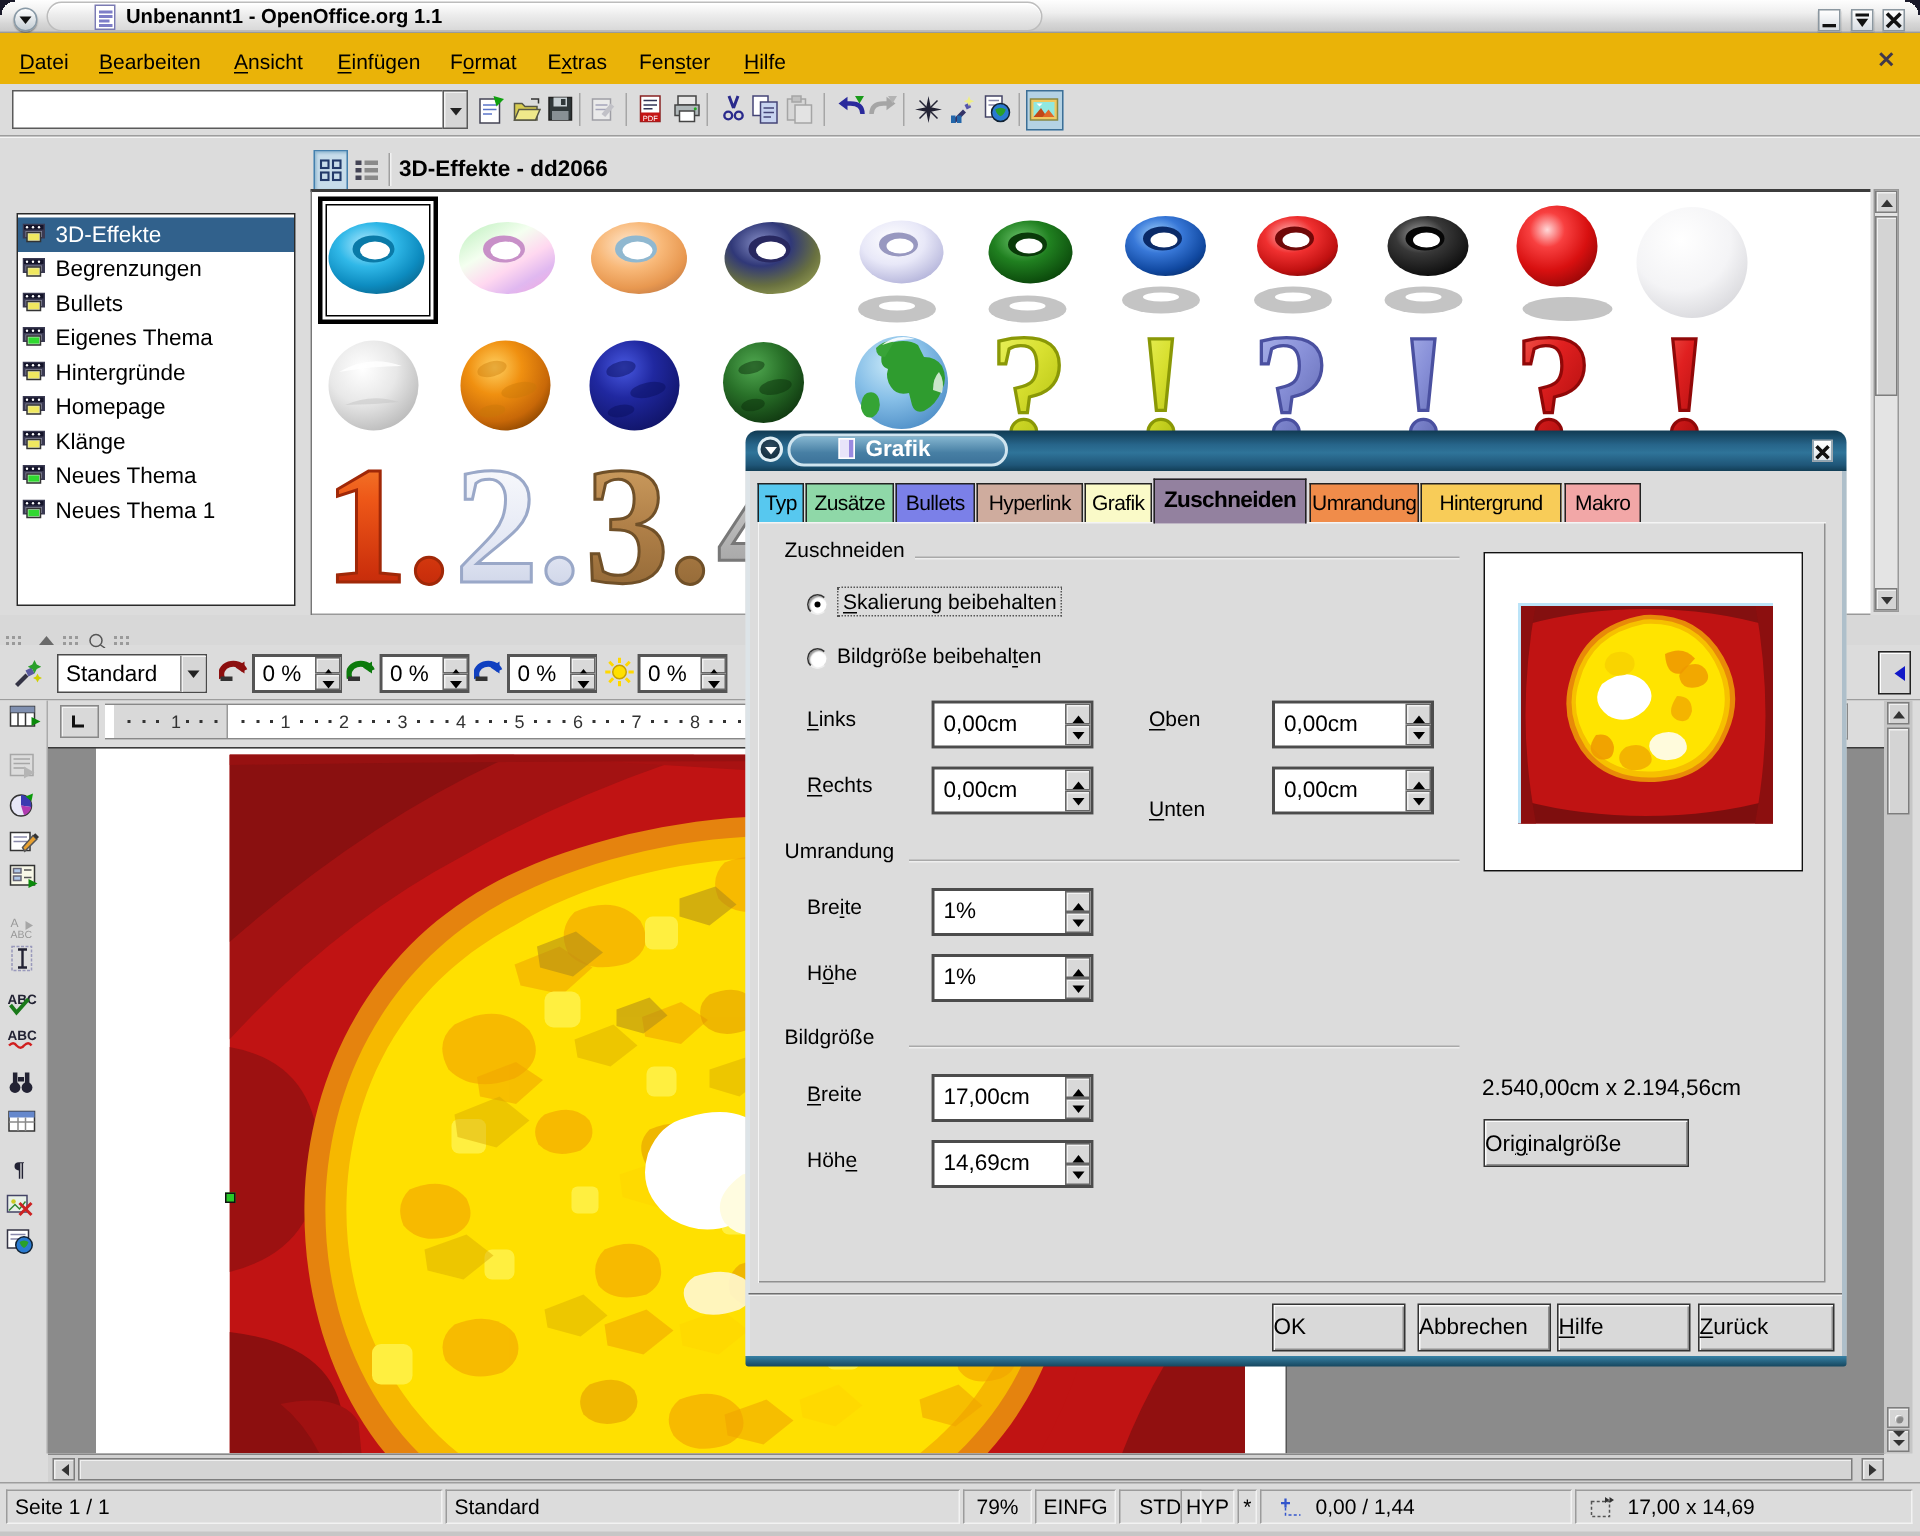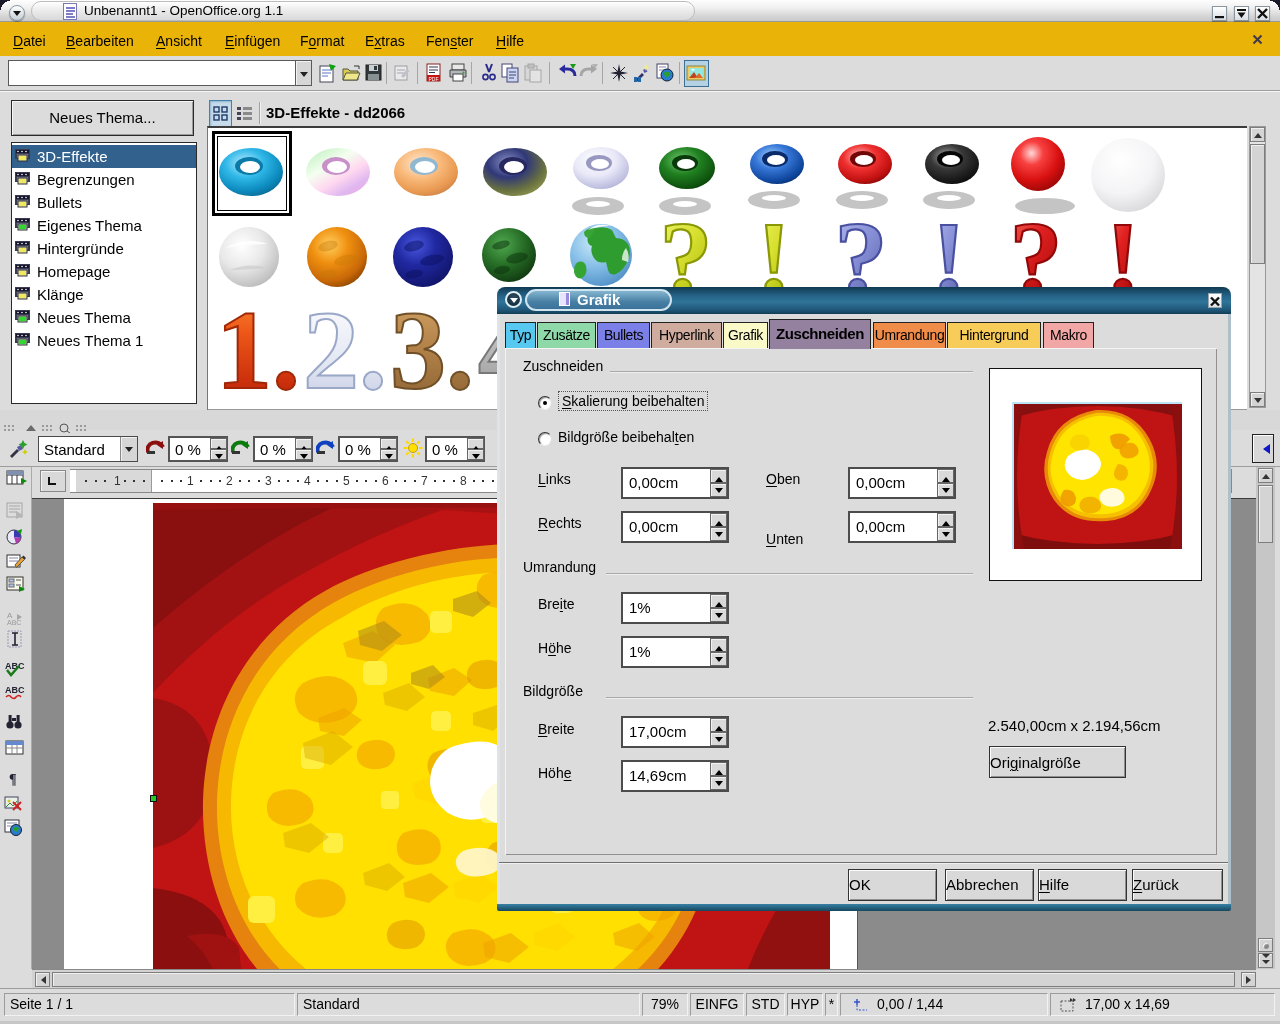--- a/index.html
+++ b/index.html
@@ -6,21 +6,21 @@
 .abs{position:absolute}
 
 #titlebar{left:0;top:0;width:1280px;height:22px;background:linear-gradient(#fefefe,#efefef 40%,#d6d6d6 75%,#c9c9c9);border-bottom:1px solid #9a9a9a}
 #tl-corner{left:0;top:0;width:10px;height:10px;background:radial-gradient(circle at 10px 10px,transparent 9px,#1a1a2a 9px)}
 #tr-corner{right:0;top:0;width:10px;height:10px;background:radial-gradient(circle at 0 10px,transparent 9px,#1a1a2a 9px)}
 #menubtn{left:9px;top:5px;width:16px;height:16px;border-radius:50%;background:linear-gradient(#ffffff,#c4cdd4);border:1px solid #8899a6;box-shadow:0 1px 1px rgba(0,0,0,.35)}
 #menubtn:after{content:"";position:absolute;left:3px;top:5px;border:4px solid transparent;border-top:5px solid #111}
 #titletab{left:31px;top:1px;width:664px;height:20px;border-radius:10px;background:linear-gradient(#ffffff,#ececec 45%,#d9d9d9);border:1px solid #bcbcbc;box-shadow:inset 0 1px 0 #fff}
 #titleicon{left:63px;top:3px;width:14px;height:17px;background:#fff;border:1px solid #7a7ab2}
 #titleicon i{position:absolute;left:2px;height:2px;background:#7d7dc8}
-#titletext{left:84px;top:3px;font-size:13.5px;font-weight:normal;letter-spacing:0px}
+#titletext{left:84px;top:3px;font-size:13.5px;font-weight:bold;letter-spacing:0px}
 .winbtn{top:6px;width:15px;height:15px;background:linear-gradient(#ffffff,#d8dde2);border:1px solid #8b97a0;box-shadow:0 1px 1px rgba(0,0,0,.3);text-align:center;font-size:11px;font-weight:bold;line-height:13px}
 
 #menubar{left:0;top:22px;width:1280px;height:49px;background:#eab308;border-bottom:7px solid #737373;box-shadow:0 1px 0 #f5f5f5}
 .menuitem{position:absolute;top:11px;font-size:14px}
 #docclose{left:1252px;top:10px;font-size:14px;font-weight:bold;color:#3a3340}
 
 #toolbar{left:0;top:56px;width:1280px;height:35px;background:#dcdcdc;border-bottom:1px solid #9d9d9d;box-shadow:0 1px 0 #f5f5f5}
 #urlbox{left:8px;top:4px;width:288px;height:26px;background:#fff;border:1px solid #5a5a5a;border-right:none}
 #urldrop{left:295px;top:4px;width:17px;height:26px;background:#d6d6d6;border:1px solid #5a5a5a;box-shadow:inset 1px 1px 0 #f2f2f2}
 #urldrop:after{content:"";position:absolute;left:4px;top:11px;border:4px solid transparent;border-top:5px solid #222}
@@ -231,21 +231,20 @@
         <rect x="0" y="0" width="18" height="14" fill="#f0c860" stroke="#884"></rect>
         <rect x="2" y="2" width="14" height="10" fill="#90e8e0"></rect>
         <path d="M2 12 l5 -6 4 6z" fill="#c04818"></path>
         <path d="M8 12 l4 -5 4 5z" fill="#e06828"></path>
         <path d="M4 3 l2 2 2 -2z" fill="#fff"></path>
       </g>
 </svg>
 </div>
 
 <div class="abs" id="gallery">
-<div class="abs" id="newtheme">Neues Thema...</div>
 <div class="abs" id="themelist">
 <div class="throw tsel">
         <svg class="ticn" viewBox="0 0 17 14">
           <rect x="0" y="0" width="15" height="10" fill="#3a3a52"></rect>
           <rect x="1" y="1" width="13" height="3" fill="#14142a"></rect>
           <circle cx="3" cy="2.5" r="0.8" fill="#fff"></circle>
           <circle cx="7" cy="2.5" r="0.8" fill="#fff"></circle>
           <circle cx="11" cy="2.5" r="0.8" fill="#fff"></circle>
           <rect x="2" y="5" width="11" height="4" fill="#8888a0"></rect>
           <rect x="3" y="6" width="9" height="6" fill="#e8e8b0" stroke="#333" stroke-width="1"></rect>
@@ -960,21 +959,21 @@
         <path d="M8 9 q3 -2 6 0 q-1 3 -3 4 q-2 -1 -3 -4z" fill="#2aa02a"></path>
       </g>
 </svg>
 </div>
 
 <div class="abs" id="statusbar">
 <div class="sfield" style="left:4px;width:291px">Seite 1 / 1</div>
 <div class="sfield" style="left:297px;width:343px">Standard</div>
 <div class="sfield" style="left:642px;width:46px;text-align:center;padding-left:0">79%</div>
 <div class="sfield" style="left:690px;width:54px;text-align:center;padding-left:0">EINFG</div>
-<div class="sfield" style="left:746px;width:39px;text-align:center;padding-left:0">STD</div>
+<div class="sfield" style="left:746px;width:55px;text-align:center;padding-left:0">STD</div>
 <div class="sfield" style="left:787px;width:36px;text-align:center;padding-left:0">HYP</div>
 <div class="sfield" style="left:825px;width:13px;text-align:center;padding-left:0">*</div>
 <div class="sfield" style="left:840px;width:208px;padding-left:36px"><svg style="position:absolute;left:12px;top:4px" width="16" height="14" viewBox="0 0 16 14">
         <g stroke="#3355cc" fill="none">
           <path d="M1 4 h6 M4 1 v6" stroke-width="1.5"></path>
           <path d="M4 7 v5 h10" stroke-dasharray="2 1.5"></path>
         </g>
       </svg>0,00 / 1,44</div>
 <div class="sfield" style="left:1050px;width:225px;padding-left:34px"><svg style="position:absolute;left:8px;top:3px" width="18" height="16" viewBox="0 0 18 16">
         <rect x="2" y="4" width="12" height="10" fill="none" stroke="#555" stroke-dasharray="2 1.5"></rect>

